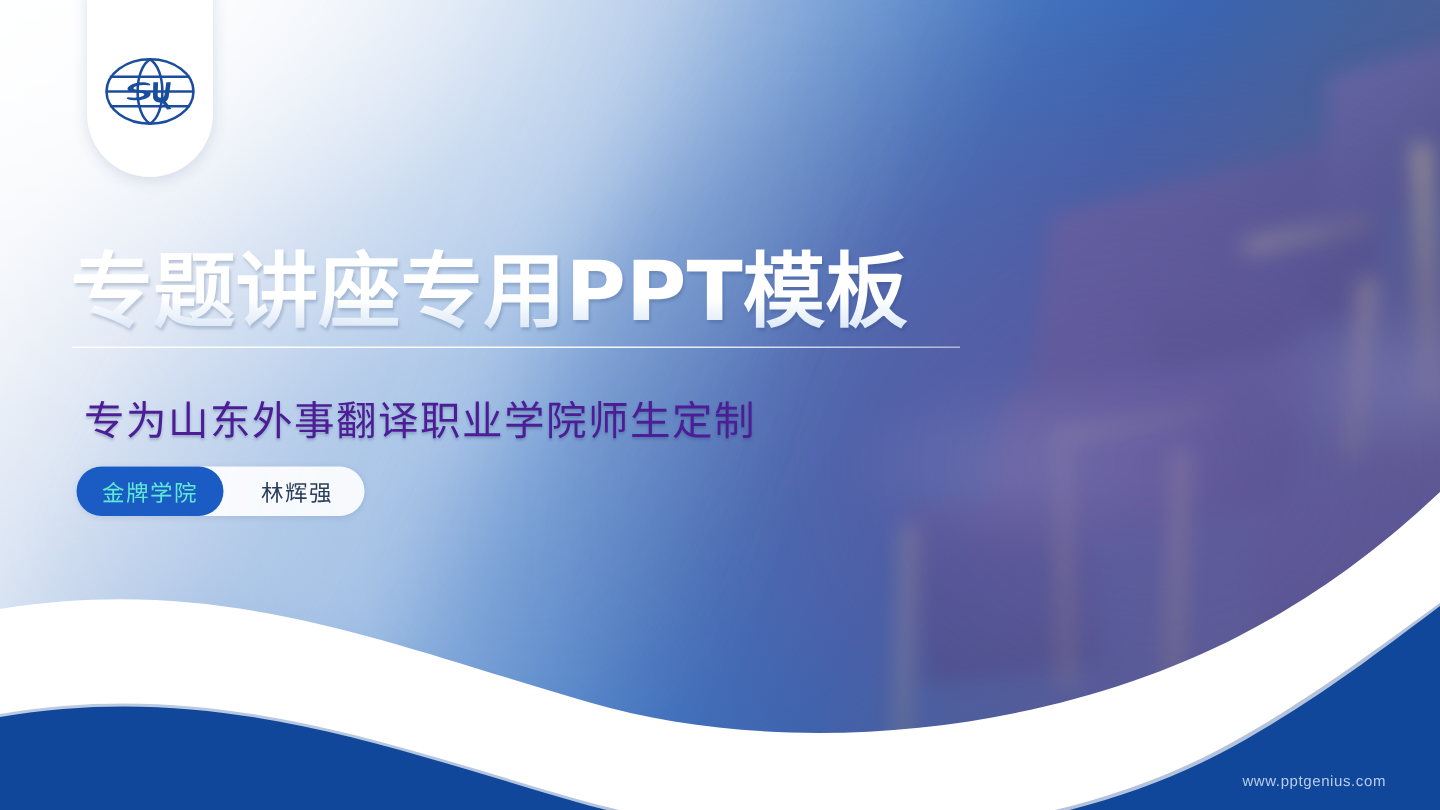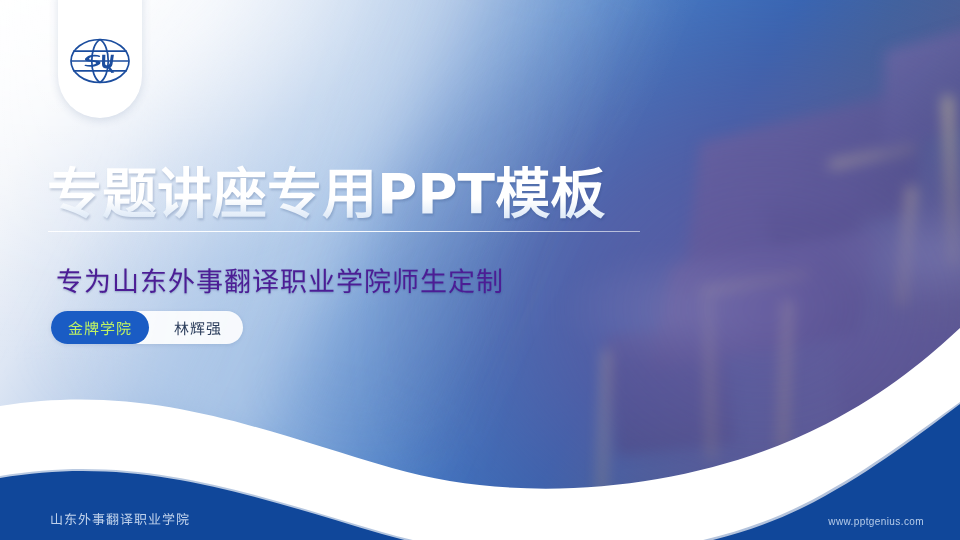--- a/index.html
+++ b/index.html
@@ -205,21 +205,21 @@
     height: 33px;
     display: flex;
     align-items: center;
     background: rgba(255,255,255,0.90);
     border-radius: 17px;
     padding: 0;
     box-shadow: 0 1px 4px rgba(30,60,110,0.12);
   }
   .pill-primary {
     background: #1a5cc4;
-    color: #bef264;
+    color: #5eead4;
     border-radius: 17px;
     height: 33px;
     display: flex;
     align-items: center;
     justify-content: center;
     padding: 0 17px;
     font-size: 15px;
     letter-spacing: 1px;
     box-sizing: border-box;
     font-family: Liberation Serif, serif;
@@ -321,16 +321,15 @@
   <div class="title-shadow">专题讲座专用PPT模板</div>
   <div class="title">专题讲座专用PPT模板</div>
   <div class="rule"></div>
   <div class="subtitle">专为山东外事翻译职业学院师生定制</div>
 
   <div class="pill-group">
     <div class="pill-primary">金牌学院</div>
     <div class="pill-secondary">林辉强</div>
   </div>
 
-  <div class="footer-left">山东外事翻译职业学院</div>
   <div class="footer-right">www.pptgenius.com</div>
 
 </div>
 
 </body></html>

